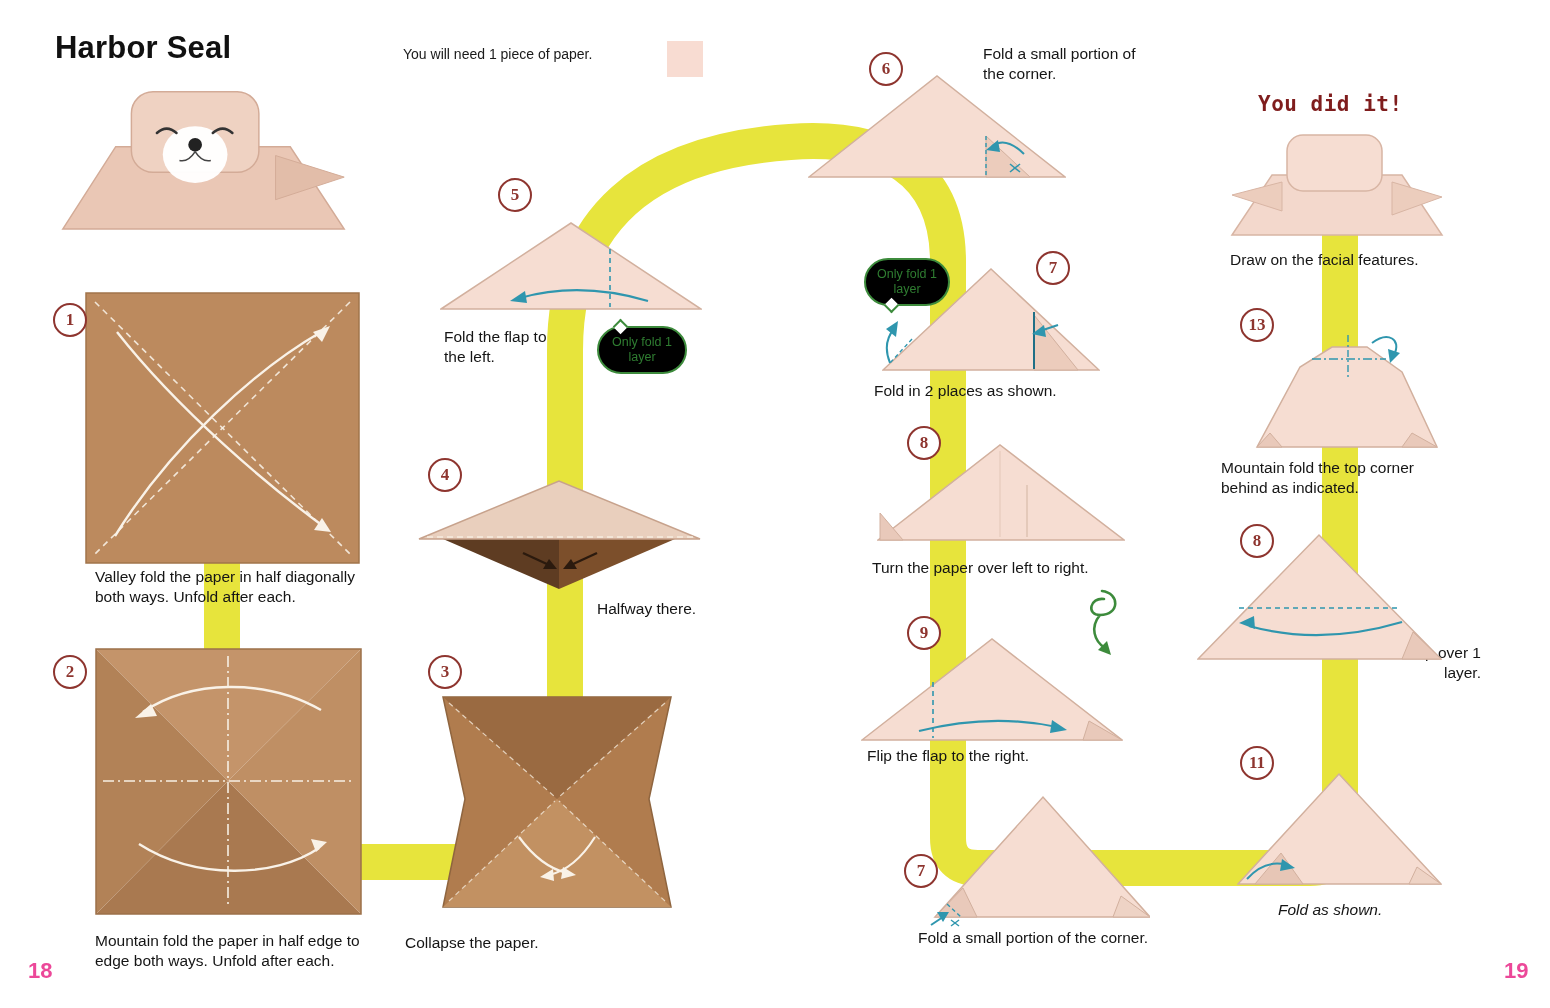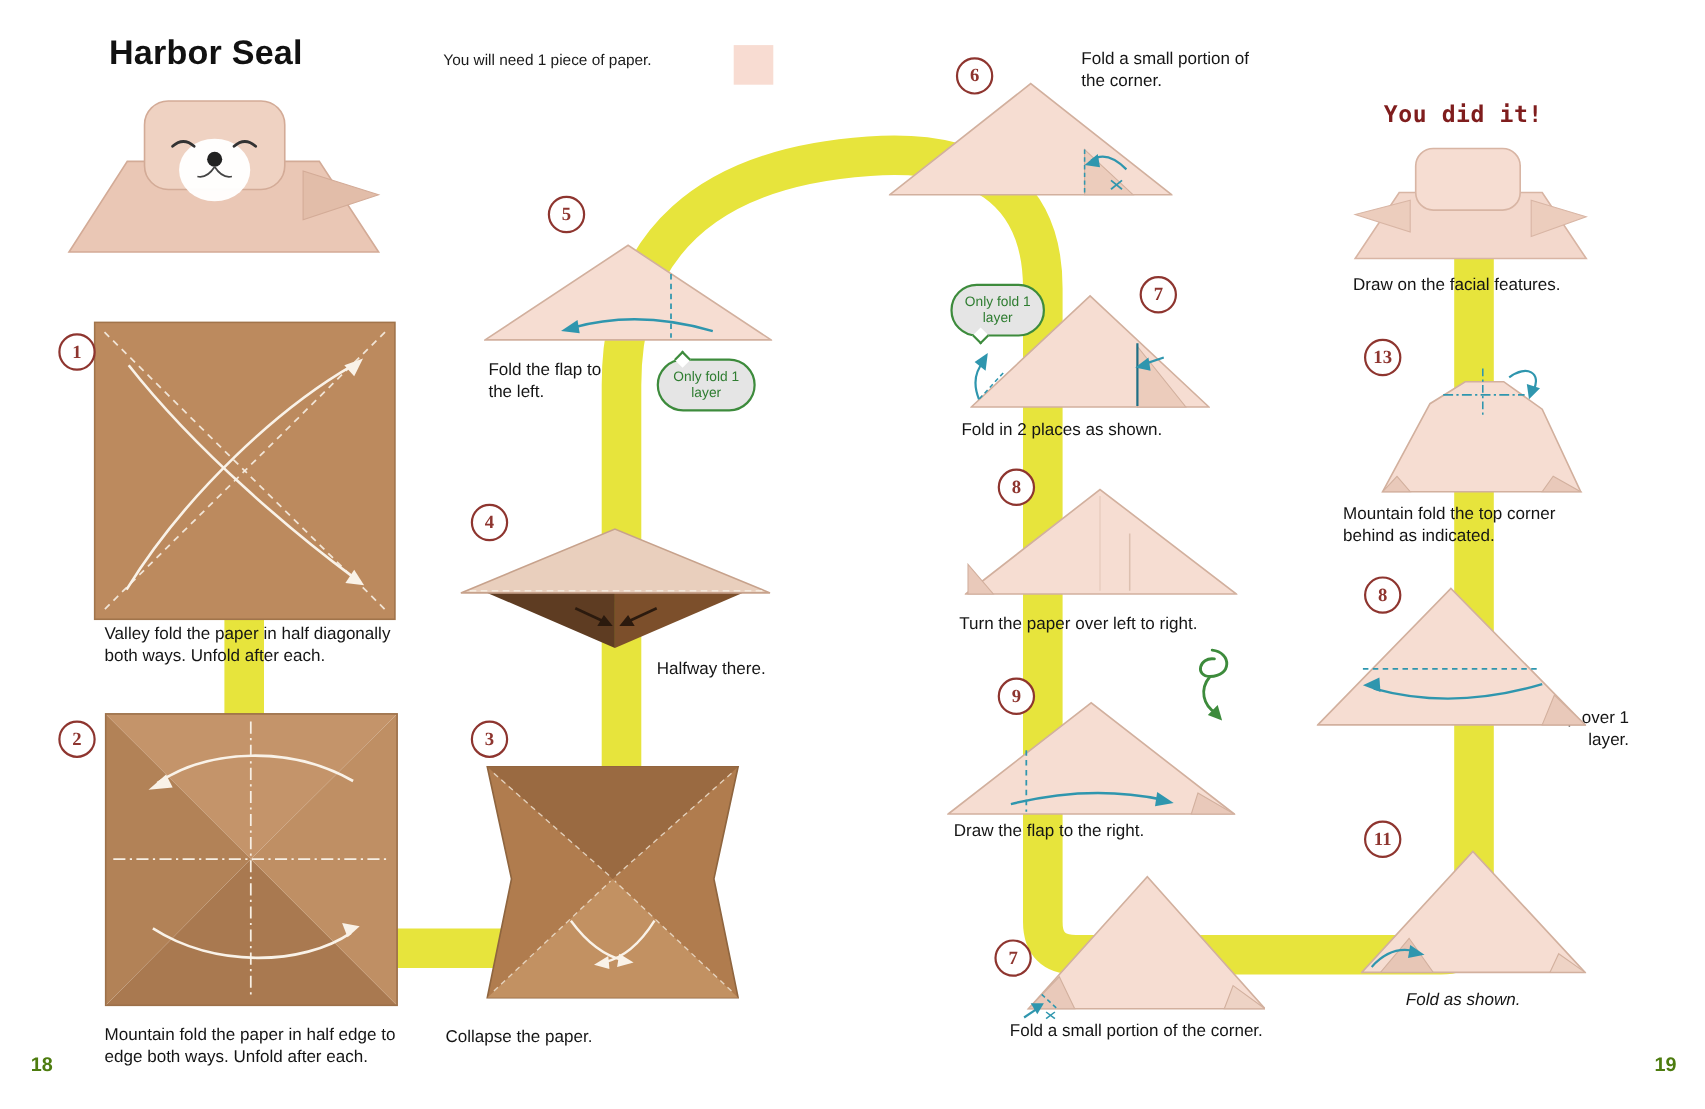--- a/index.html
+++ b/index.html
@@ -1,34 +1,34 @@
 <!DOCTYPE html>
 <html><head>
 <meta charset="utf-8">
 <style>
   html,body{margin:0;padding:0;background:#ffffff;}
   #page{position:relative;width:1550px;height:1008px;background:#ffffff;overflow:hidden;
         font-family:"Liberation Sans",sans-serif;color:#151515;}
   .abs{position:absolute;}
-  .title{font-size:31px;font-weight:700;letter-spacing:0.2px;color:#111;margin-left:44px;}
+  .title{font-size:31px;font-weight:700;letter-spacing:0.2px;color:#111;}
   .materials{font-size:14px;color:#1a1a1a;}
   .swatch{width:36px;height:36px;background:#f8dcd2;}
   .caption{font-size:15.5px;line-height:1.3;color:#151515;}
   .stepnum{width:30px;height:30px;border:2px solid #8e352f;border-radius:50%;
            color:#8e352f;font-family:"Liberation Serif",serif;font-size:17px;font-weight:700;
            display:flex;align-items:center;justify-content:center;background:#fff;z-index:3;}
-  .bubble{border:2px solid #3d8b3c;border-radius:26px;background:#e5e5e5;color:#2f7d31;
+  .bubble{border:2px solid #3d8b3c;border-radius:26px;background:#000000;color:#2f7d31;
           font-size:12.5px;line-height:1.2;text-align:center;padding:7px 8px;z-index:4;}
   .bubble::after{content:"";position:absolute;width:9px;height:9px;background:#fff;
           border-left:2px solid #3d8b3c;border-top:2px solid #3d8b3c;}
   .bubble-5::after{top:-7px;left:16px;transform:rotate(45deg);}
   .bubble-7::after{bottom:-7px;left:20px;transform:rotate(225deg);}
   .youdidit{font-family:"DejaVu Sans Mono",monospace;font-size:21px;font-weight:700;
             color:#7f1d1d;letter-spacing:0.5px;}
-  .pagenum{font-size:18px;font-weight:700;color:#4d7c0f;}
+  .pagenum{font-size:22px;font-weight:700;color:#ec4899;}
   .img{z-index:2;}
   svg{display:block;}
   #yellow-path{position:absolute;left:0;top:0;z-index:0;}
 </style>
 </head>
 <body>
 
 <div id="page">
 
   <svg id="yellow-path" width="1550" height="1008" viewBox="0 0 1550 1008">
@@ -185,21 +185,21 @@
       <path d="M 58 94 Q 130 76 196 90" fill="none" stroke="#2f96ae" stroke-width="2.2"></path>
       <polygon points="206,93 191,83 189,96" fill="#2f96ae"></polygon>
     </svg>
   </div>
   <div class="abs img" style="left:1080px;top:585px;width:44px;height:74px;">
     <svg viewBox="0 0 44 74" width="44" height="74">
       <path d="M 22 6 C 40 8 40 30 20 30 C 6 30 10 12 24 14 M 20 30 C 10 42 14 56 25 63" fill="none" stroke="#3d8b3c" stroke-width="2.6" stroke-linecap="round"></path>
       <polygon points="31,70 18,65 27,56" fill="#3d8b3c"></polygon>
     </svg>
   </div>
-  <div class="abs caption" style="left:867px;top:746px;">Draw the flap to the right.</div>
+  <div class="abs caption" style="left:867px;top:746px;">Flip the flap to the right.</div>
 
   <div class="abs stepnum" style="left:904px;top:854px;">7</div>
   <div class="abs img" style="left:925px;top:792px;width:225px;height:135px;">
     <svg viewBox="0 0 225 135" width="225" height="135">
       <polygon points="10,125 118,5 225,125" fill="#f6ddd2" stroke="#d2b09e" stroke-width="1.5"></polygon>
       <polygon points="10,125 38,96 52,125" fill="#e9c9ba" stroke="#d2b09e" stroke-width="1"></polygon>
       <polygon points="196,104 225,125 188,125" fill="#eed3c5" stroke="#d2b09e" stroke-width="1"></polygon>
       <line x1="22" y1="112" x2="36" y2="125" stroke="#2f96ae" stroke-width="1.4" stroke-dasharray="4 3"></line>
       <path d="M 6 133 L 18 125" stroke="#2f96ae" stroke-width="2" fill="none"></path>
       <polygon points="24,120 12,120 18,130" fill="#2f96ae"></polygon>

